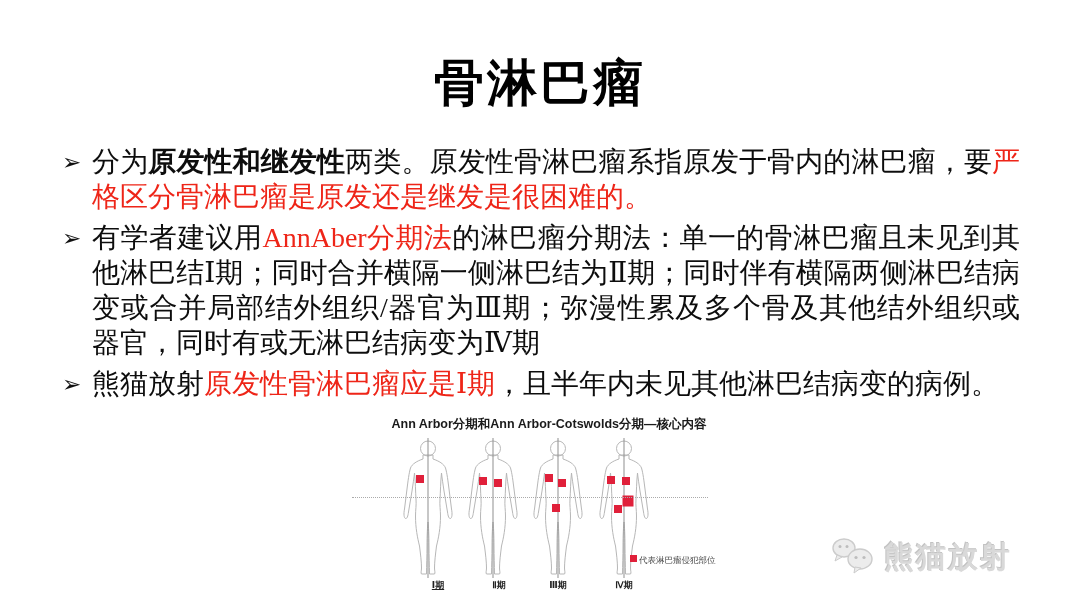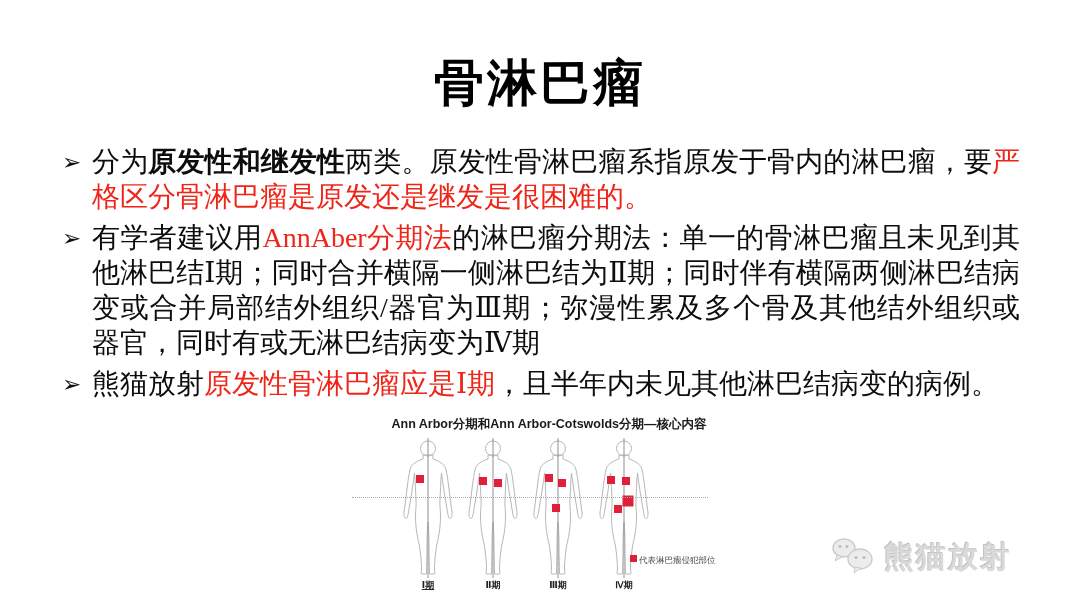--- a/index.html
+++ b/index.html
@@ -89,22 +89,22 @@
             <rect x="29" y="39" width="8" height="8" fill="#e0203a"></rect>
             <rect x="29.5" y="57.5" width="11" height="11" fill="#e0203a"></rect>
             <rect x="21" y="67" width="8" height="8" fill="#e0203a"></rect>
           </svg></div>
       </div>
     <div class="diaphragm"></div>
     <div class="legend">
       <span class="swatch" id="legend-swatch" style="background: rgb(224, 32, 58);"></span>
       <span>代表淋巴瘤侵犯部位</span>
     </div>
-  <div class="stage-label" style="left: 58px; text-decoration: underline;">Ⅰ期</div>
-      <div class="stage-label" style="left: 123px;">Ⅱ期</div>
+  <div class="stage-label" style="left: 68px; text-decoration: underline;">Ⅰ期</div>
+      <div class="stage-label" style="left: 129px; font-family: Liberation Mono, monospace;">Ⅱ期</div>
       <div class="stage-label" style="left: 188px;">Ⅲ期</div>
       <div class="stage-label" style="left: 254px; font-family: Liberation Mono, monospace;">Ⅳ期</div>
     </div>
 
   <div class="watermark">
     <svg width="46" height="38" viewBox="0 0 46 38">
       <ellipse cx="14" cy="11" rx="11" ry="9" fill="#ececec" stroke="#cccccc" stroke-width="1.4"></ellipse>
       <path d="M7,18 L5,24 L12,20 Z" fill="#ececec" stroke="#cccccc" stroke-width="1"></path>
       <circle cx="10" cy="9.5" r="1.5" fill="#bdbdbd"></circle>
       <circle cx="17" cy="9.5" r="1.5" fill="#bdbdbd"></circle>

